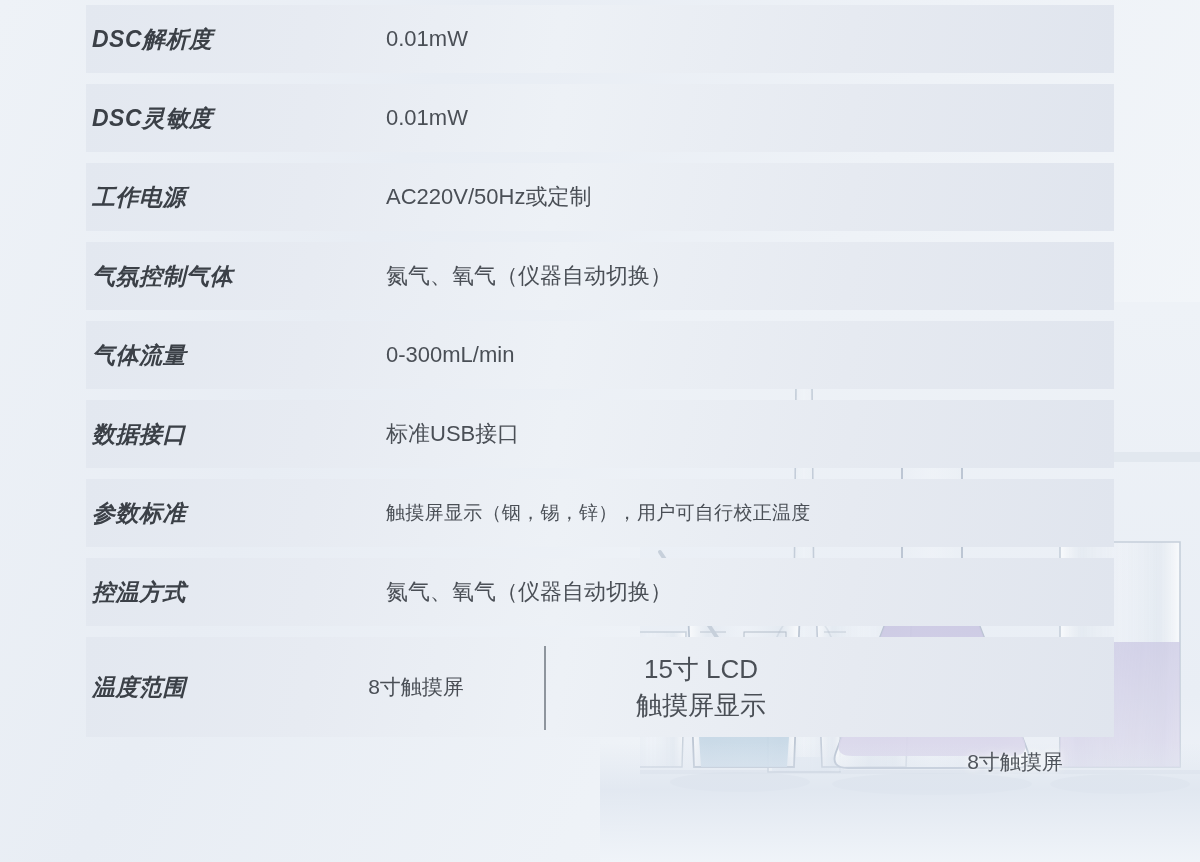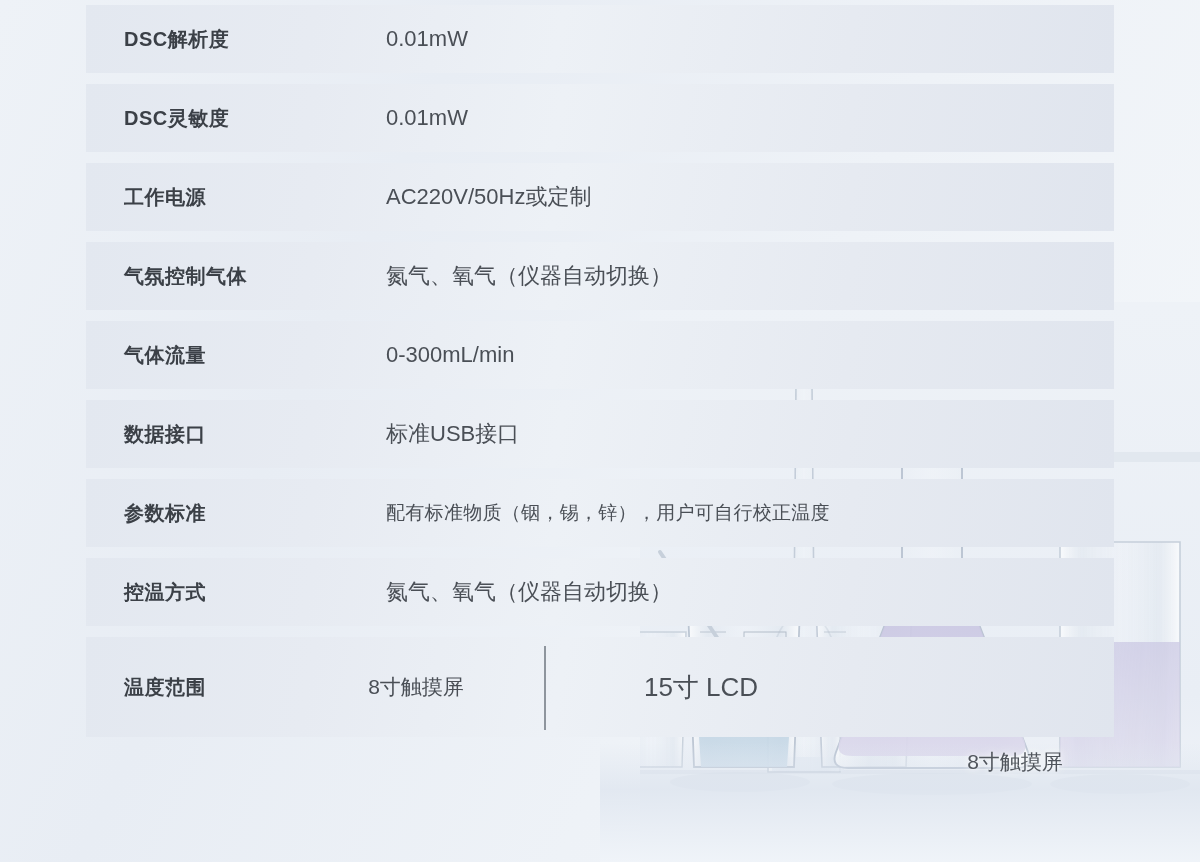--- a/index.html
+++ b/index.html
@@ -65,26 +65,27 @@
     display: flex;
     align-items: center;
   }
   .spec-row.tall {
     height: 100px;
     margin-bottom: 0;
   }
 
   .spec-label {
     position: absolute;
-    left: 38px;
-    font-size: 20px;
+    left: 6px;
+    font-size: 23px;
     font-weight: bold;
     color: #3b4047;
     letter-spacing: .5px;
     white-space: nowrap;
+    font-style: italic;
   }
 
   .spec-value {
     position: absolute;
     left: 300px;
     width: 740px;
     font-size: 22px;
     color: #4a4f56;
     white-space: nowrap;
   }
@@ -262,34 +263,35 @@
     </div>
 
 
     <div class="spec-row">
       <div class="spec-label">数据接口</div>
       <div class="spec-value">标准USB接口</div>
     </div>
 
     <div class="spec-row">
       <div class="spec-label">参数标准</div>
-      <div class="spec-value small">配有标准物质（铟，锡，锌），用户可自行校正温度</div>
+      <div class="spec-value small">触摸屏显示（铟，锡，锌），用户可自行校正温度</div>
     </div>
 
     <div class="spec-row">
       <div class="spec-label">控温方式</div>
       <div class="spec-value">氮气、氧气（仪器自动切换）</div>
     </div>
 
     <div class="spec-row tall">
       <div class="spec-label">温度范围</div>
       <div class="display-cell-a">8寸触摸屏</div>
       <div class="display-divider"></div>
       <div class="display-cell-b">
         <span class="l1">15寸 LCD</span>
+        <span class="l2">触摸屏显示</span>
       </div>
     </div>
 
   </div>
 
   <div class="display-cell-c">8寸触摸屏</div>
 
 </div>
 
 </body></html>

